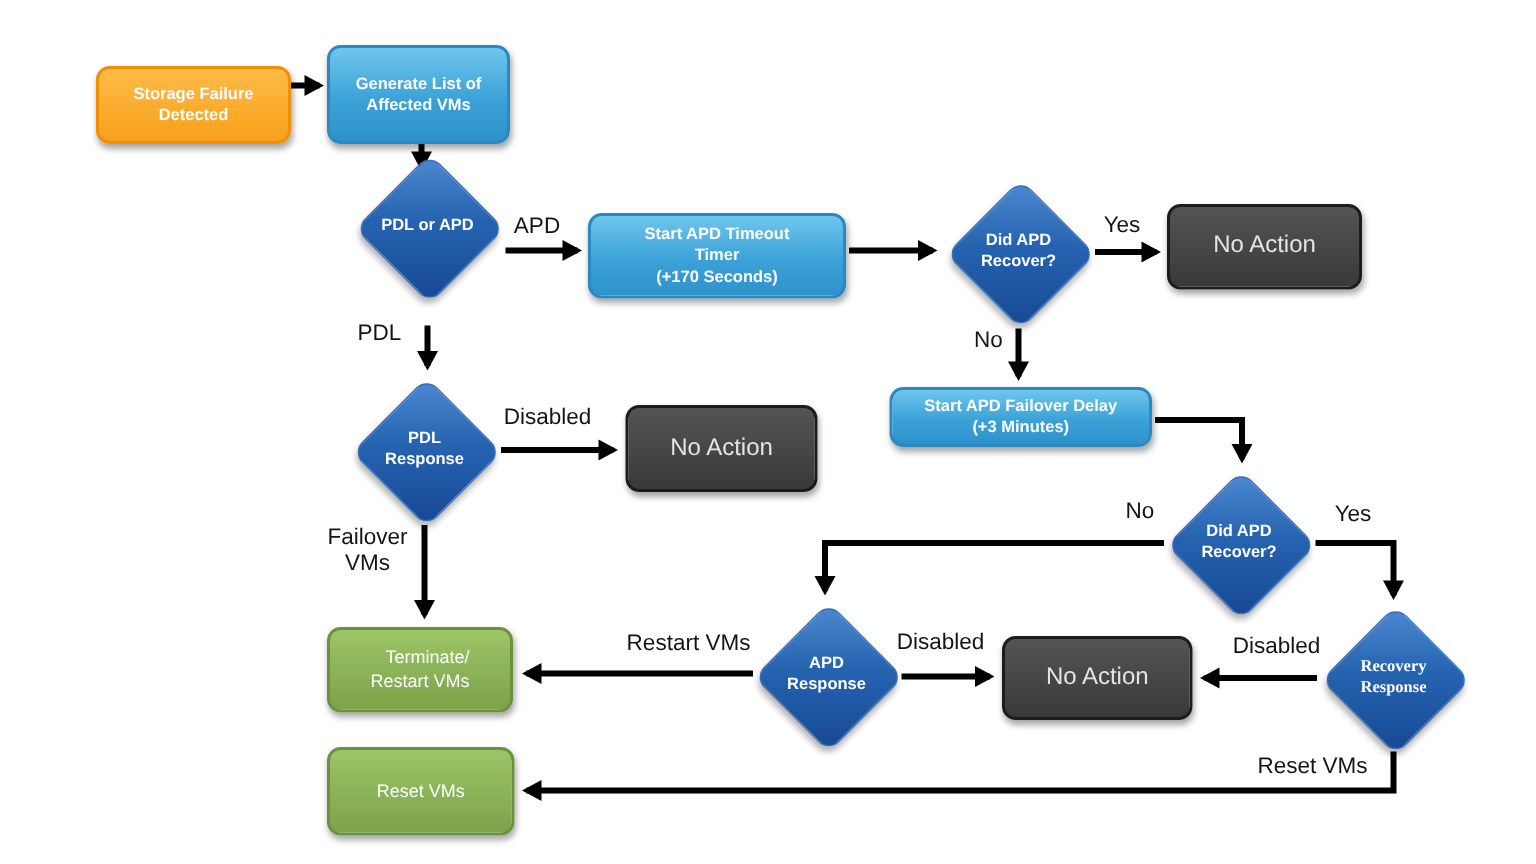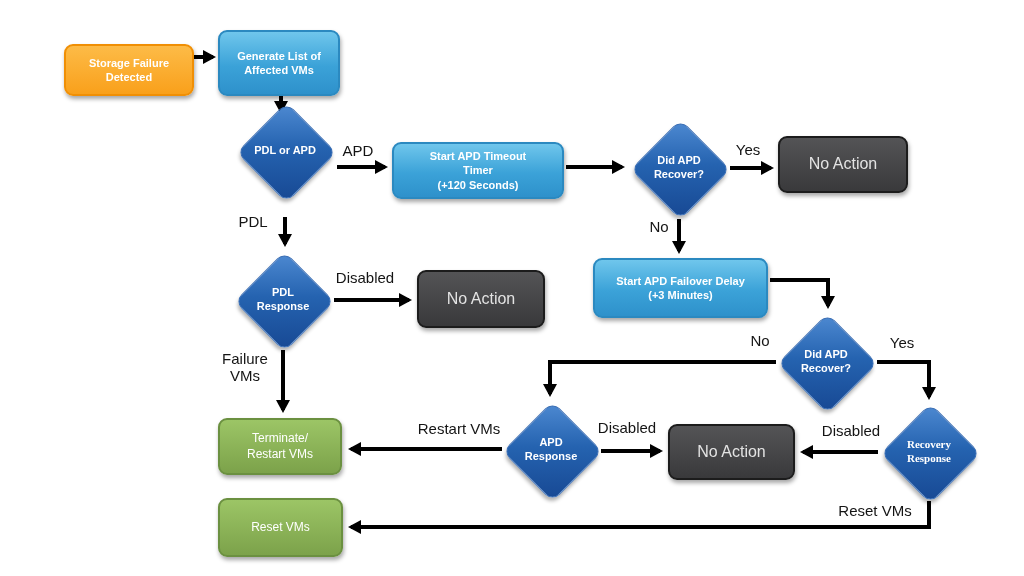--- a/index.html
+++ b/index.html
@@ -66,32 +66,32 @@
   </svg>
 
   <div class="node orange" style="left:64px;top:32px;width:130px;height:52px;margin-top:12px;">Storage Failure
 Detected</div>
 
   <div class="node blue" style="left:218px;top:30px;width:122px;height:66px;">Generate List of
 Affected VMs</div>
 
   <div class="node blue" style="left:392px;top:142px;width:172px;height:57px;">Start APD Timeout
 Timer
-(+120 Seconds)</div>
+(+170 Seconds)</div>
 
   <div class="node dark" style="left:778px;top:136px;width:130px;height:57px;">No Action</div>
 
-  <div class="node blue" style="left:593px;top:258px;width:175px;height:60px;">Start APD Failover Delay
+  <div class="node blue" style="left:593px;top:258px;width:175px;height:40px;">Start APD Failover Delay
 (+3 Minutes)</div>
 
   <div class="node dark" style="left:417px;top:270px;width:128px;height:58px;">No Action</div>
 
   <div class="node dark" style="left:668px;top:424px;width:127px;height:56px;">No Action</div>
 
-  <div class="node green" style="left:218px;top:418px;width:124px;height:57px;">Terminate/
+  <div class="node green" style="left:218px;top:418px;width:124px;height:57px;text-align:right;">Terminate/
 Restart VMs</div>
 
   <div class="node green" style="left:218px;top:498px;width:125px;height:59px;">Reset VMs</div>
 
   <div class="diamond" style="left:236px;top:102px;">
     <div class="shape"></div>
     <div class="dlabel">PDL or APD</div>
   </div>
 
   <div class="diamond" style="left:630px;top:119px;">
@@ -122,21 +122,21 @@
     <div class="shape"></div>
     <div class="dlabel">PDL
 Response</div>
   </div>
 
   <div class="elabel" style="left:358px;top:151px;">APD</div>
   <div class="elabel" style="left:253px;top:222px;">PDL</div>
   <div class="elabel" style="left:748px;top:150px;">Yes</div>
   <div class="elabel" style="left:659px;top:227px;">No</div>
   <div class="elabel" style="left:365px;top:278px;">Disabled</div>
-  <div class="elabel" style="left:245px;top:367px;">Failure
+  <div class="elabel" style="left:245px;top:367px;">Failover
 VMs</div>
   <div class="elabel" style="left:760px;top:341px;">No</div>
   <div class="elabel" style="left:902px;top:343px;">Yes</div>
   <div class="elabel" style="left:459px;top:429px;">Restart VMs</div>
   <div class="elabel" style="left:627px;top:428px;">Disabled</div>
   <div class="elabel" style="left:851px;top:431px;">Disabled</div>
   <div class="elabel" style="left:875px;top:511px;">Reset VMs</div>
 
 </div>
 

